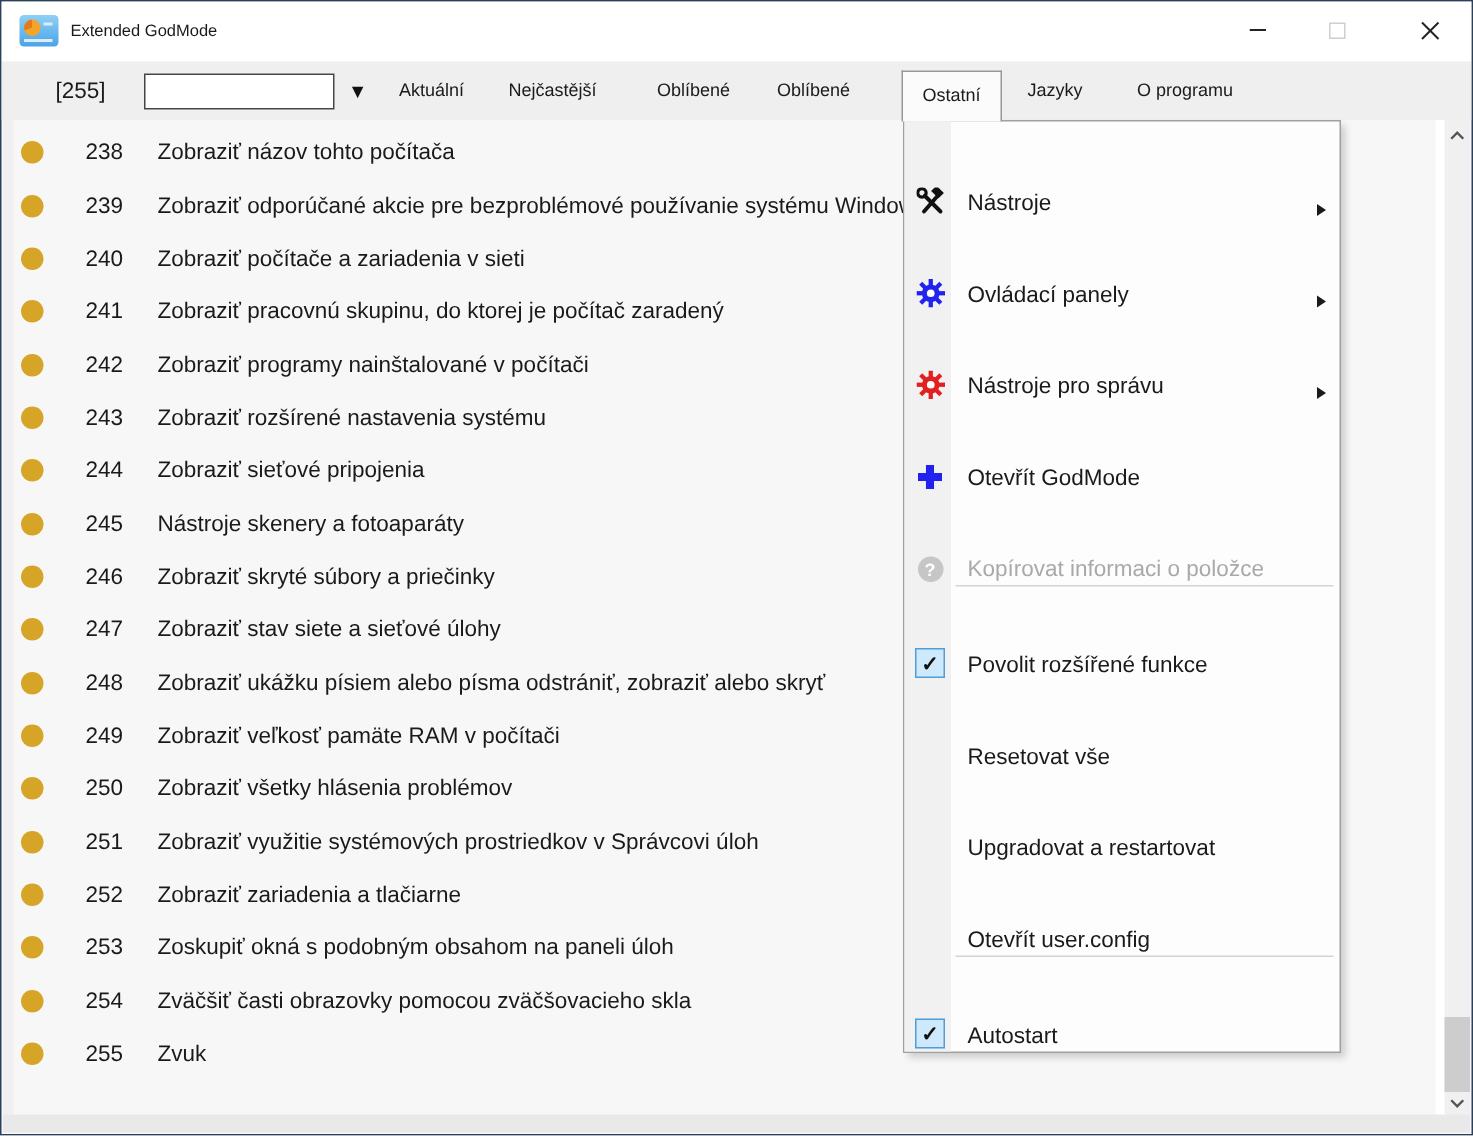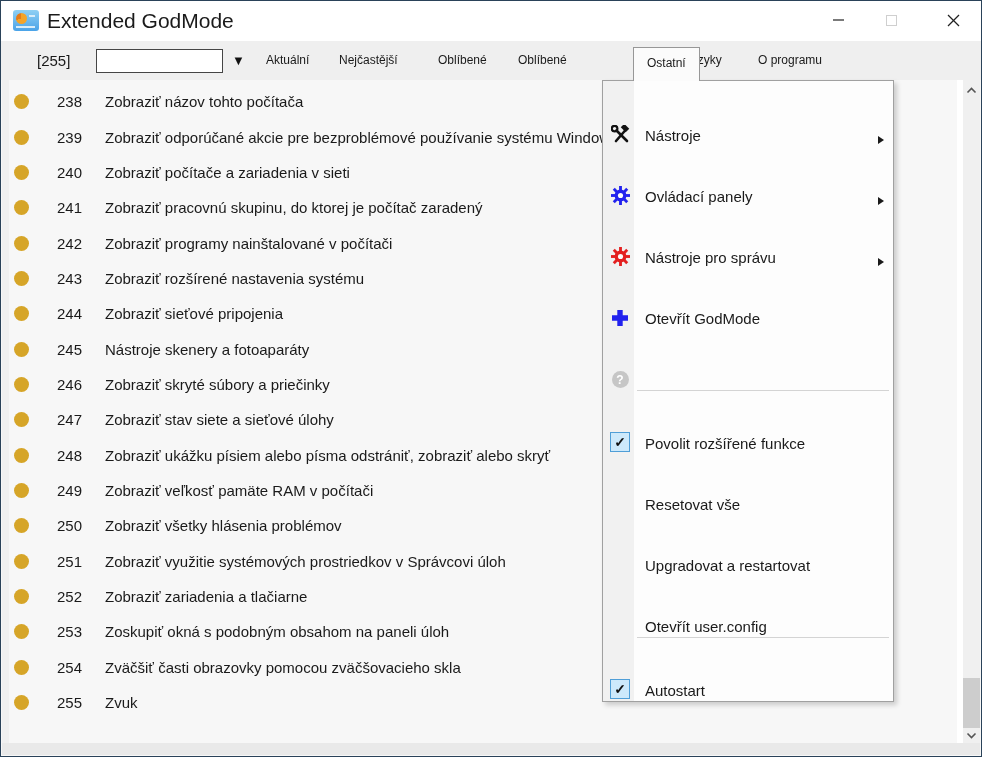--- a/index.html
+++ b/index.html
@@ -10,21 +10,21 @@
     background:#f7f7f7; border:1px solid #2a4259;
   }
   
   .titlebar { position:absolute; left:0; top:0; right:0; height:40px; background:#ffffff; }
   .app-icon { position:absolute; left:12px; top:9px; width:26px; height:21px;
     background:linear-gradient(180deg,#8fd0f4 0%,#4aa3e8 100%); border-radius:3px; }
   .app-icon .pie { position:absolute; left:3px; top:3px; width:11px; height:11px;
     border-radius:50%; background:conic-gradient(#f4a428 0 70%, #e57b1a 70% 100%); }
   .app-icon .bar1 { position:absolute; left:16px; top:5px; width:6px; height:2px; background:#d9edf9; }
   .app-icon .bar2 { position:absolute; left:3px; top:16px; width:19px; height:2px; background:#d9edf9; }
-  .win-title { position:absolute; left:46px; top:0; height:40px; line-height:40px; font-size:21px; }
+  .win-title { position:absolute; left:46px; top:0; height:40px; line-height:40px; font-size:11px; }
   .caption-btn { position:absolute; top:0; width:44px; height:38px;
     display:flex; align-items:center; justify-content:center; }
   .btn-min   { left:816px; }
   .btn-max   { left:868px; }
   .btn-close { left:930px; }
   .max-box { width:11px; height:11px; border:1px solid #cfcfcf; background:transparent; }
 
   
   .toolbar { position:absolute; left:0; top:40px; right:0; height:39px; background:#efefef; }
   .count-label { position:absolute; left:36px; top:0; height:39px; line-height:39px; font-size:15px; }
@@ -104,21 +104,21 @@
 
   <div class="toolbar">
     <span class="count-label">[255]</span>
     <input class="search-input" placeholder="" style="">
     <span class="dd-arrow">▼</span>
     <nav id="menubar">
         <span class="mb-item" style="left: 265px;">Aktuální</span>
         <span class="mb-item" style="left: 338px;">Nejčastější</span>
         <span class="mb-item" style="left: 437px;">Oblíbené</span>
         <span class="mb-item" style="left: 517px;">Oblíbené</span>
-        <span class="mb-item active" style="left: 632px;">Ostatní</span>
+        <span class="mb-item active" style="left: 600px;">Ostatní</span>
         <span class="mb-item" style="left: 684px;">Jazyky</span>
         <span class="mb-item" style="left: 757px;">O programu</span>
       </nav>
   </div>
 
   <div class="left-strip"></div>
   <div class="list" id="list">
       <div class="row">
         <div class="dot" style="background: rgb(214, 165, 40);"></div>
         <div class="num">238</div>
@@ -288,20 +288,21 @@
           <svg width="18" height="18" viewBox="0 0 18 18">
             <path d="M6.3 1 h5.4 v5.3 H17 v5.4 h-5.3 V17 H6.3 v-5.3 H1 V6.3 h5.3 z" fill="#2222ee"></path>
           </svg>
         </div>
         <span class="mi-lbl">Otevřít GodMode</span>
       </div>
       <div class="mi disabled">
         <div class="mi-icn">
           <div class="q-icon">?</div>
         </div>
+        <span class="mi-lbl">Kopírovat informaci o položce</span>
       </div>
       <div class="mi-sep"></div>
       <div class="mi">
         <div class="mi-icn">
           <div class="chk">✓</div>
         </div>
         <span class="mi-lbl">Povolit rozšířené funkce</span>
       </div>
       <div class="mi">
         <div class="mi-icn"></div>

